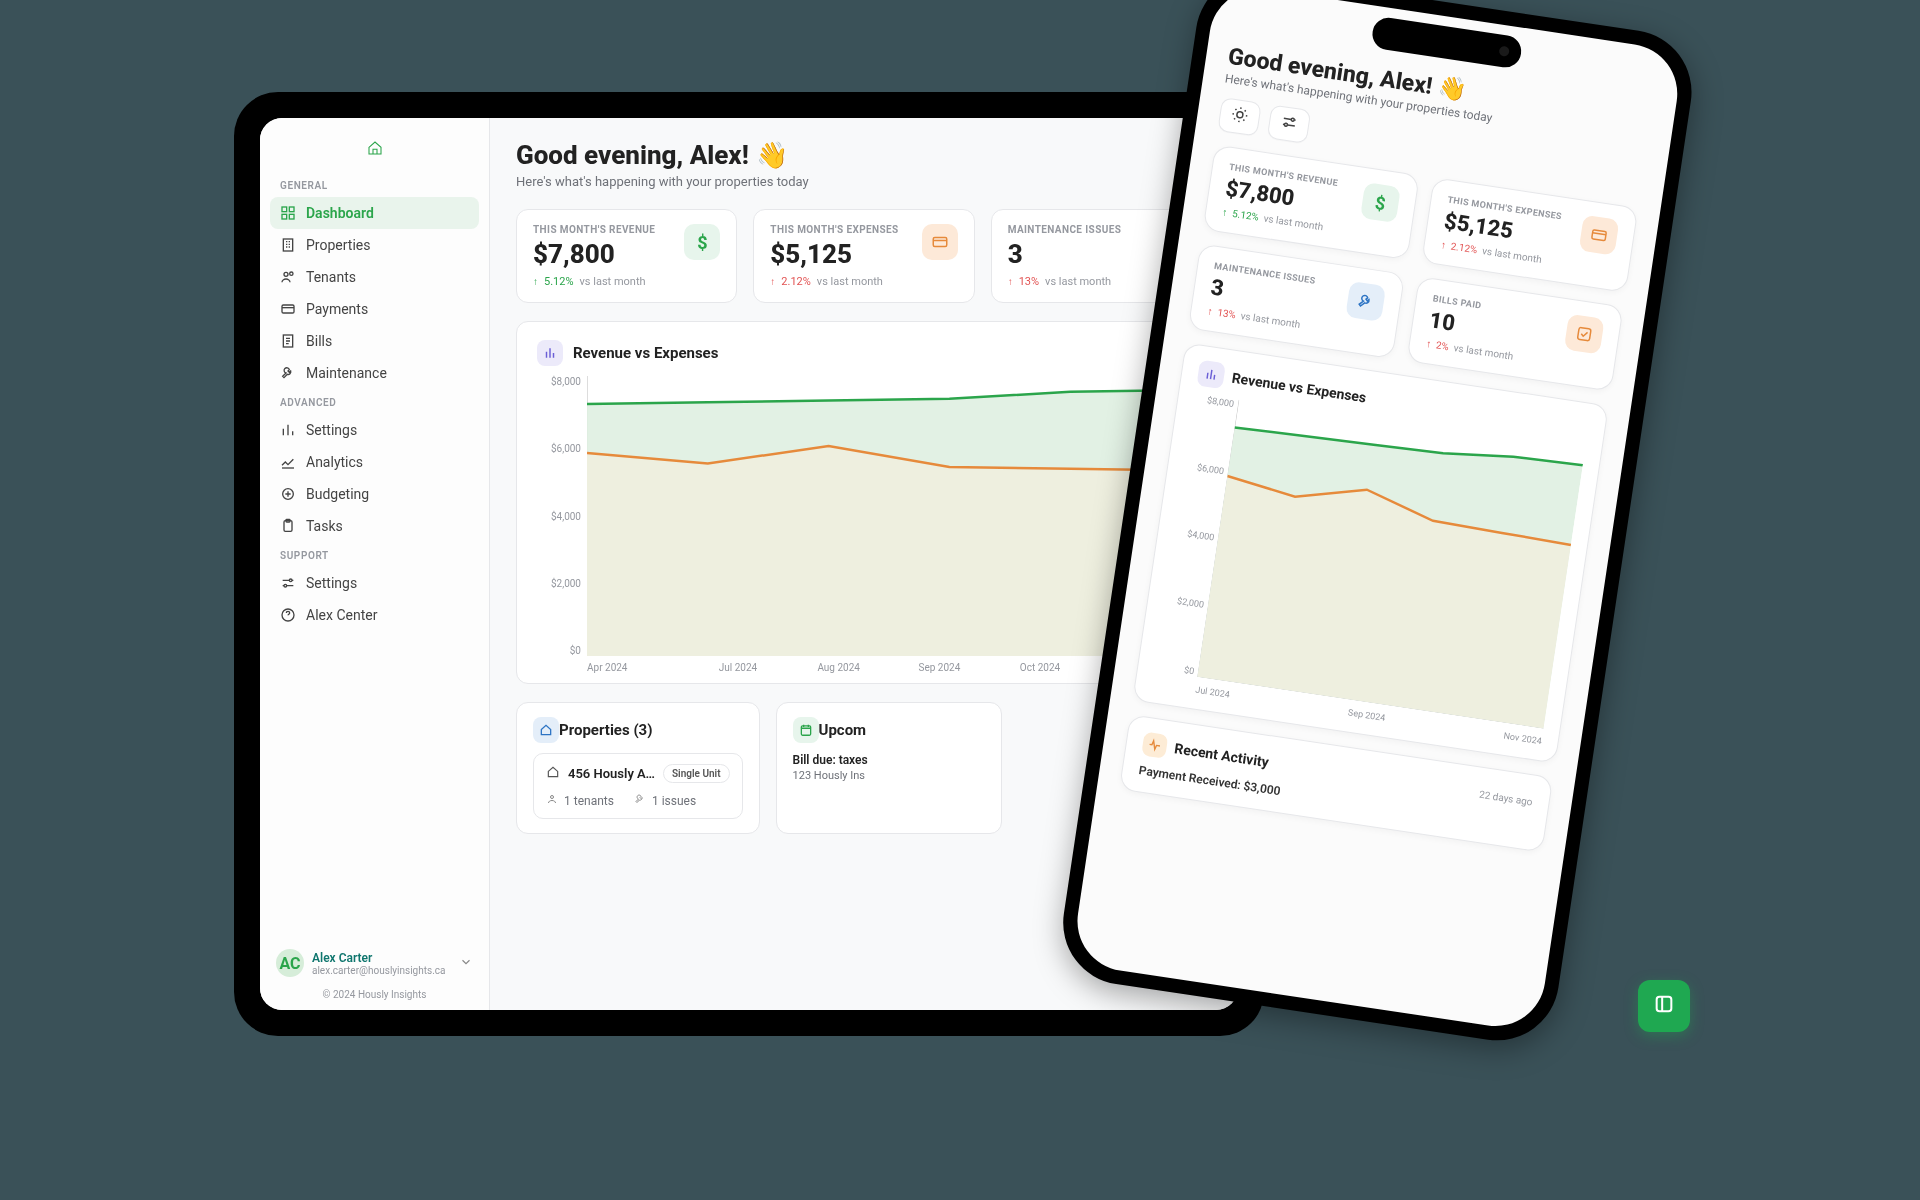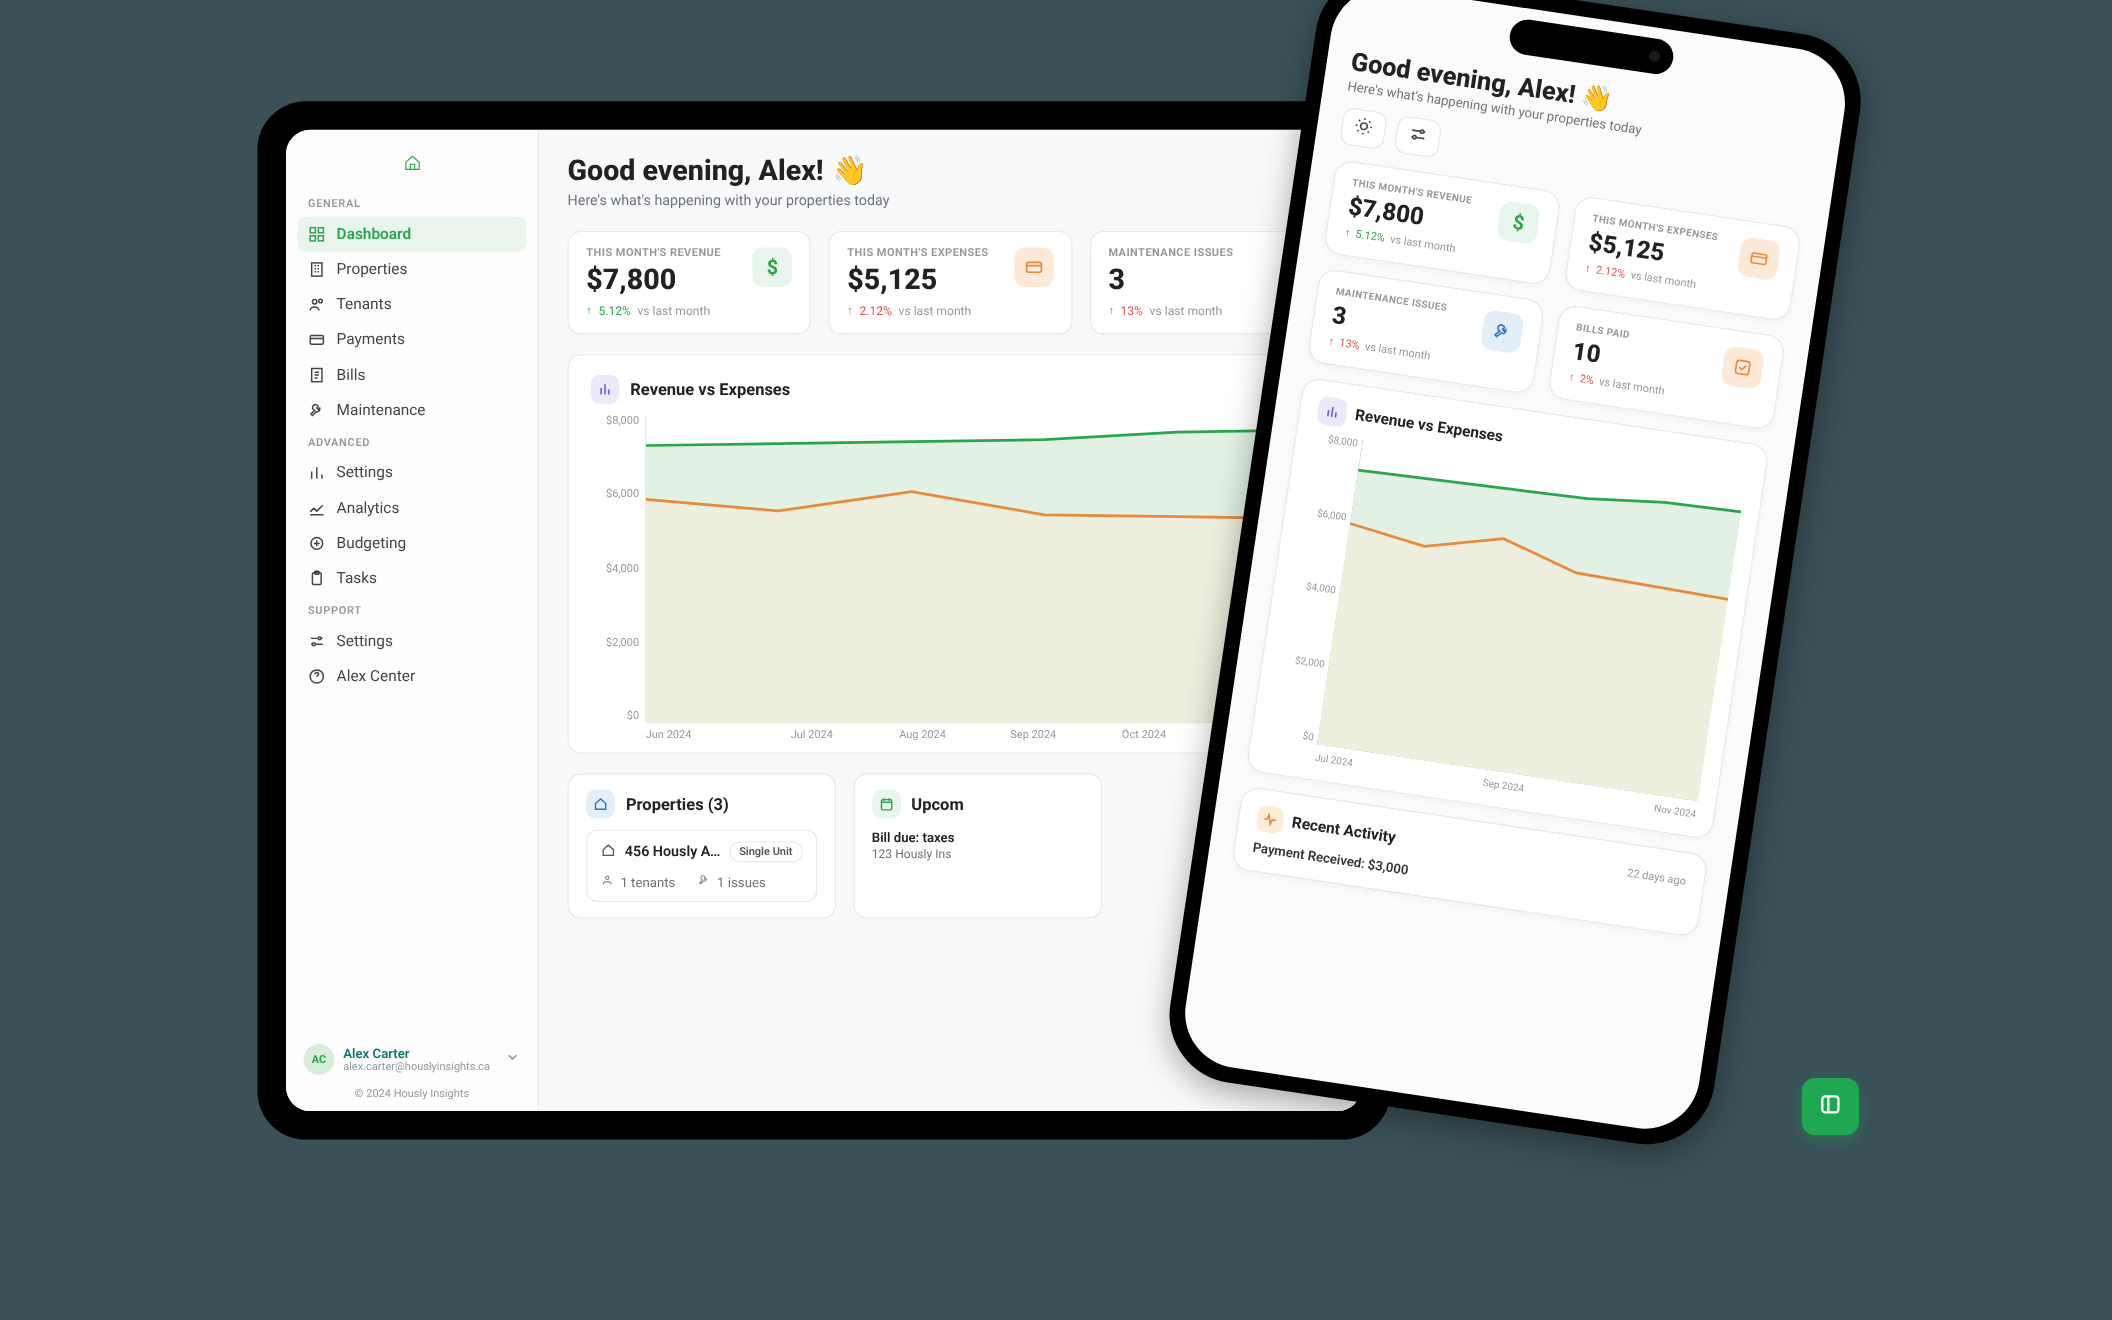--- a/index.html
+++ b/index.html
@@ -101,21 +101,21 @@
   }
   .referral .sub { font-size: 10px; color: var(--muted2); margin-top: 2px; }
   .user-row {
     display: flex; align-items: center; gap: 8px;
     padding: 6px 6px; cursor: pointer; border-radius: 8px;
   }
   .avatar {
     width: 28px; height: 28px; border-radius: 50%;
     background: #d6edd9; color: var(--green);
     display:flex; align-items:center; justify-content:center;
-    font-size: 10px; font-weight: 700;
+    font-size: 16px; font-weight: 700;
   }
   .user-meta { flex:1; min-width: 0;}
   .user-name { font-size: 12px; font-weight: 600; color: #0f766e; }
   .user-email { font-size: 10px; color: var(--muted); white-space: nowrap; overflow:hidden; text-overflow: ellipsis;}
   .copyright { font-size: 10px; color: var(--muted); text-align: center; padding: 6px 0 0; }
   
   .main {
     flex: 1;
     background: #f8f9fa;
     padding: 22px 26px;
@@ -187,21 +187,21 @@
   .xlabels span { flex:1; text-align:center;}
   .xlabels span:first-child{text-align:left;}
   .xlabels span:last-child{text-align:right;}
   
   .bottom-row {
     display: grid;
     grid-template-columns: 1.05fr 1.05fr .9fr;
     gap: 16px;
     margin-top: 18px;
   }
-  .card-header { display:flex; align-items:center; gap:10px; margin-bottom: 10px; text-align: center;}
+  .card-header { display:flex; align-items:center; margin-bottom: 10px; text-align: center;}
   .card-header .sq { width:26px; height:26px; border-radius:8px; display:flex;align-items:center;justify-content:center;}
   .card-header h3 { margin:0; font-size:15px; font-weight:700;}
   .prop-box {
     border: 1px solid var(--border);
     border-radius: 10px;
     padding: 10px 12px;
   }
   .prop-top { display:flex; justify-content:space-between; align-items:center; gap:8px;}
   .prop-top .name { display:flex; align-items:center; gap:8px; font-weight:600; font-size:13px; min-width:0;}
   .prop-top .name span:last-child { overflow:hidden; text-overflow:ellipsis; white-space:nowrap;}
@@ -521,21 +521,21 @@
                 <line x1="0" y1="0" x2="0" y2="280" stroke="#bbb" stroke-width="1"></line>
                 <line x1="0" y1="280" x2="600" y2="280" stroke="#bbb" stroke-width="1"></line>
                 <path d="M 0 28 L 120 26.25 L 240 24.5 L 360 22.75 L 480 15.75 L 600 14 L 600 280 L 0 280 Z" fill="#dff0e1" opacity="0.9"></path>
                 <path d="M 0 77 L 120 87.5 L 240 70 L 360 91 L 480 92.75 L 600 94.5 L 600 280 L 0 280 Z" fill="#eeeede" opacity="0.95"></path>
                 <path d="M 0 28 L 120 26.25 L 240 24.5 L 360 22.75 L 480 15.75 L 600 14" fill="none" stroke="#2ba54b" stroke-width="2.5"></path>
                 <path d="M 0 77 L 120 87.5 L 240 70 L 360 91 L 480 92.75 L 600 94.5" fill="none" stroke="#e68a3b" stroke-width="2.5"></path>
               </svg>
           </div>
         </div>
         <div class="xlabels">
-          <span>Jun 2024</span>
+          <span>Apr 2024</span>
           <span>Jul 2024</span>
           <span>Aug 2024</span>
           <span>Sep 2024</span>
           <span>Oct 2024</span>
           <span>Nov 2024</span>
         </div>
       </div>
 
       <div class="bottom-row">
         <div class="card">

